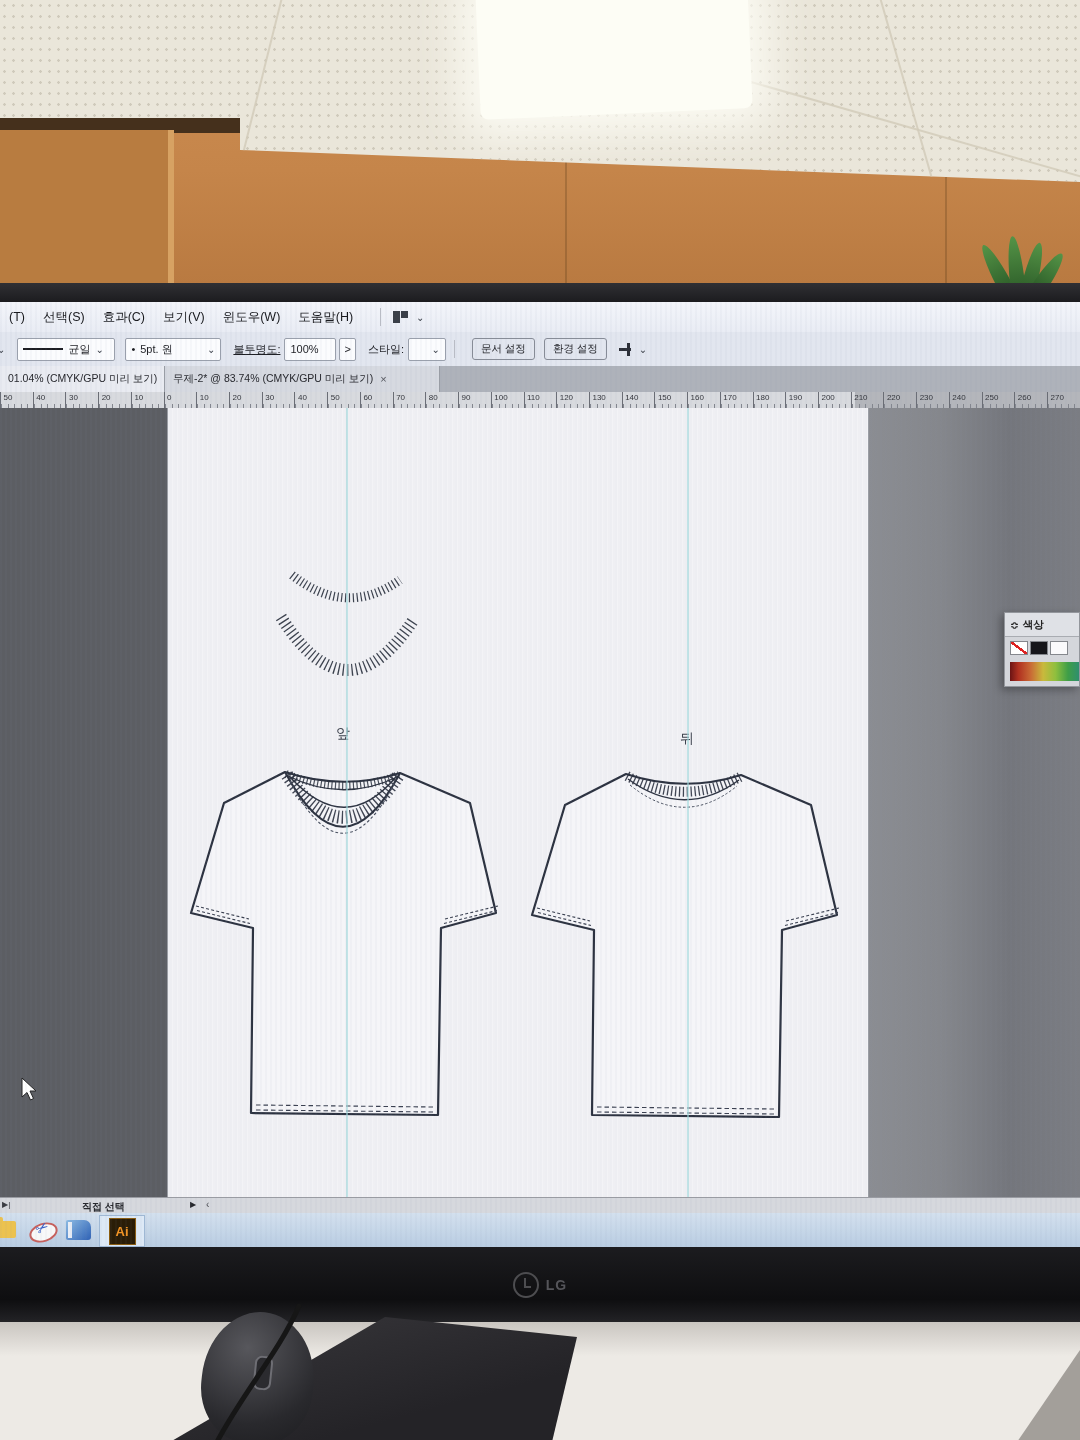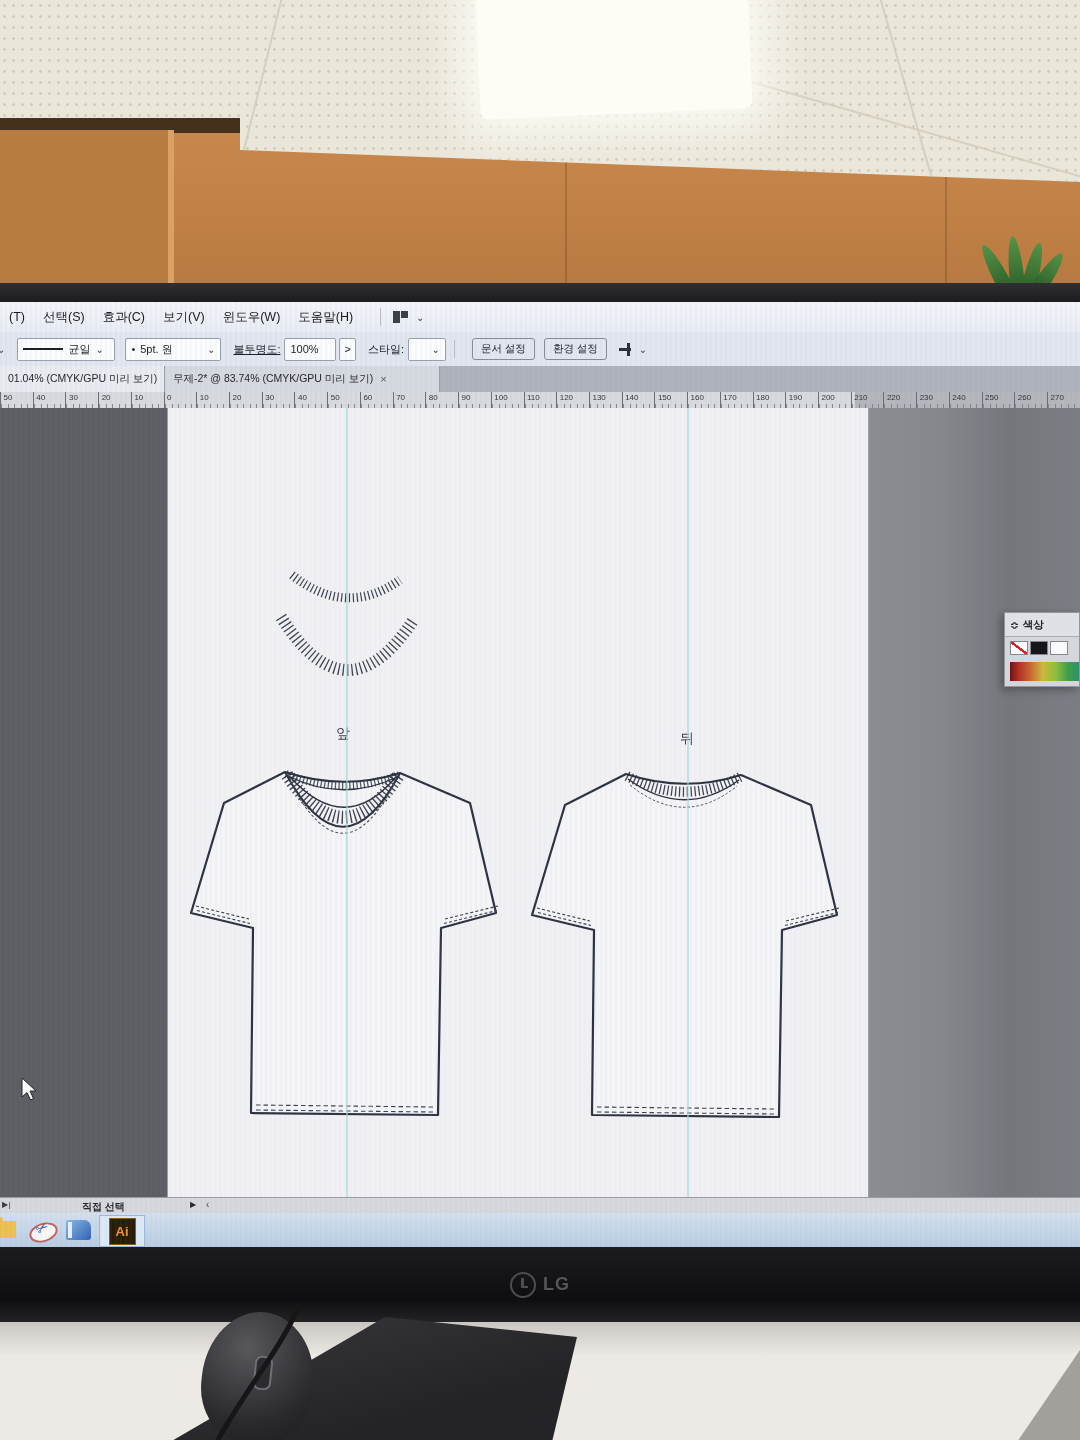--- a/index.html
+++ b/index.html
@@ -23,21 +23,21 @@
   .leaf{position:absolute;bottom:-8px;width:15px;height:52px;background:linear-gradient(#559447,#2c5c28);
     border-radius:50% 50% 20% 20% / 85% 85% 10% 10%;}
 
   
   .bezel-top{position:absolute;left:0;top:283px;width:1080px;height:19px;background:linear-gradient(180deg,#303034,#1c1c1f);}
   .bezel-bottom{position:absolute;left:0;top:1247px;width:1080px;height:75px;
     background:linear-gradient(180deg,#1c1c1f,#0e0e10 70%,#232326);display:flex;align-items:center;justify-content:center;gap:7px;}
   .lg-circle{width:22px;height:22px;border-radius:50%;border:2px solid #4d4d50;position:relative;}
   .lg-circle::before{content:'';position:absolute;left:9px;top:4px;width:2.5px;height:10px;background:#4d4d50;}
   .lg-circle::after{content:'';position:absolute;left:9px;top:12px;width:7px;height:2.5px;background:#4d4d50;}
-  .lg-text{color:#55555a;font-weight:bold;font-size:18px;letter-spacing:1px;text-align:right;}
+  .lg-text{color:#55555a;font-weight:bold;font-size:14px;letter-spacing:1px;text-align:right;}
 
   
   .desk{position:absolute;left:0;top:1322px;width:1080px;height:118px;
     background:linear-gradient(180deg,#c9c5c0 0,#edeae5 34px);}
   .mousepad{position:absolute;left:150px;top:-12px;width:440px;height:132px;
     clip-path:polygon(20px 132px,235px 7px,427px 27px,402px 132px);
     background:linear-gradient(165deg,#3a393d,#242327 70%);}
   .mouse{position:absolute;left:202px;top:1312px;width:112px;height:132px;transform:rotate(6deg);
     border-radius:52% 52% 46% 46%/55% 55% 45% 45%;
     background:radial-gradient(circle at 38% 28%,#57575c,#29292d 65%,#1c1c1f);}

